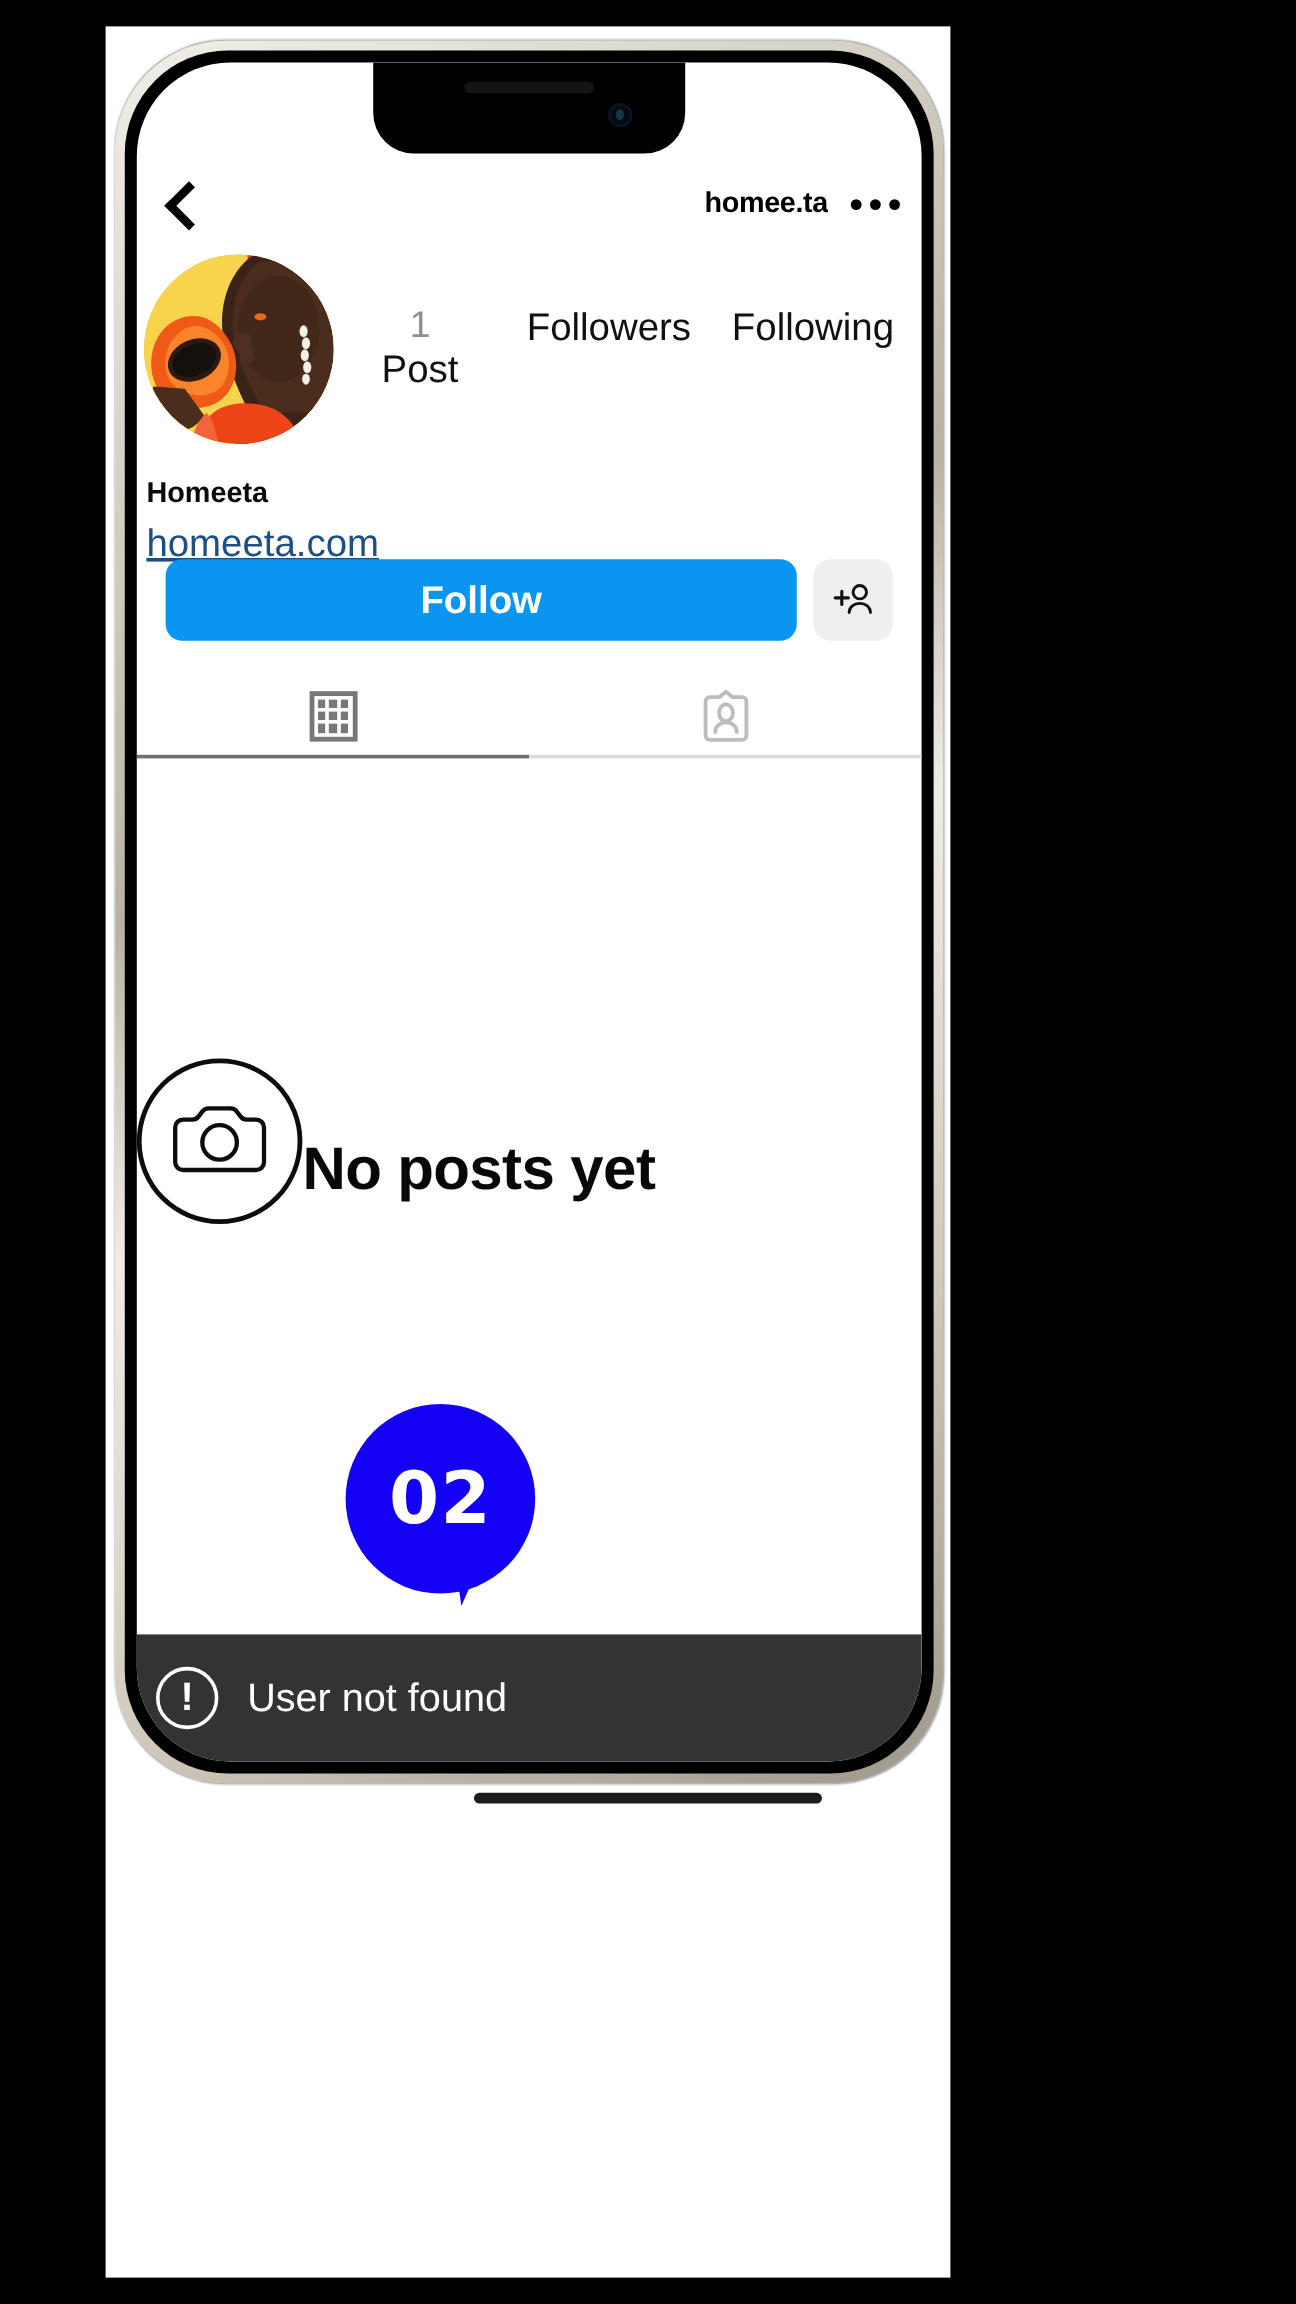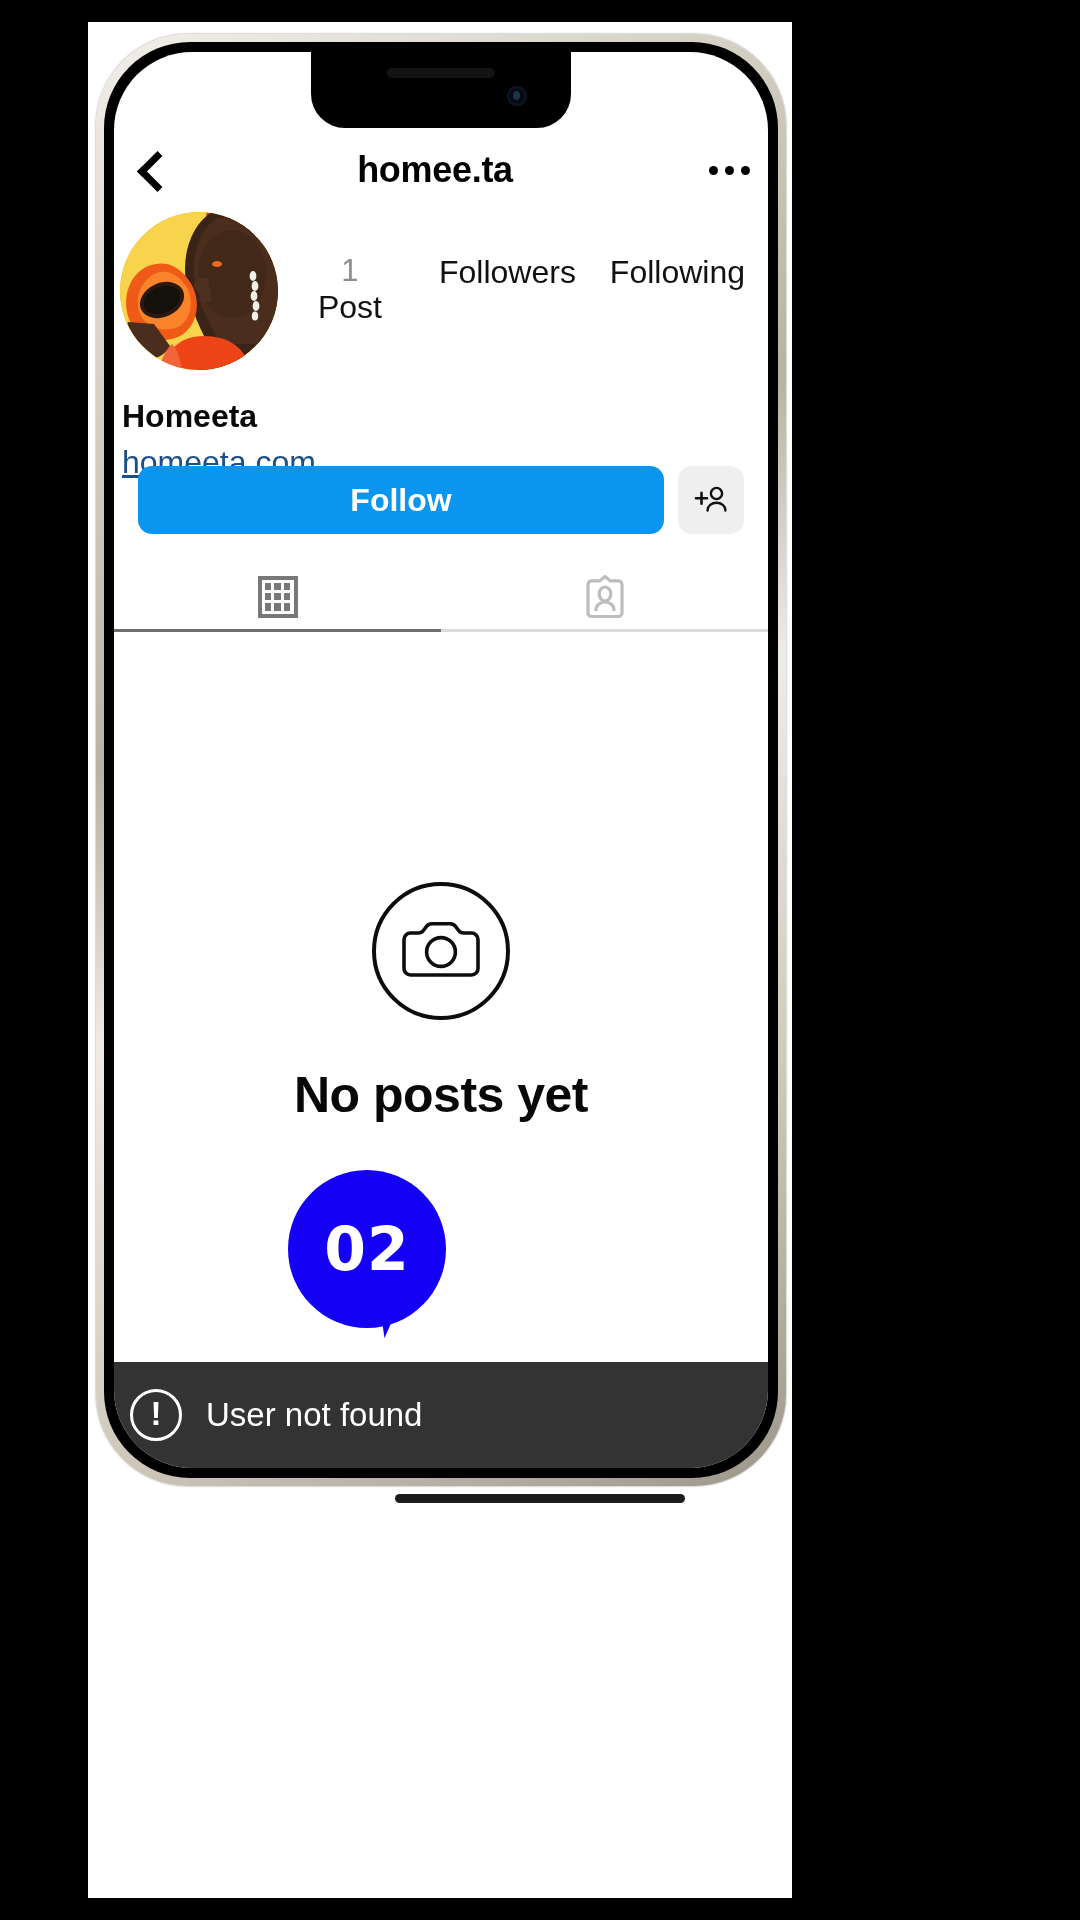--- a/index.html
+++ b/index.html
@@ -128,22 +128,22 @@
     content: "";
     position: absolute;
     left: 6px; top: 7px;
     width: 22px; height: 22px;
     border-left: 7px solid #000;
     border-bottom: 7px solid #000;
     transform: rotate(45deg);
   }
   .header-title {
     flex: 1;
-    text-align: center;
-    font-size: 36px;
+    text-align: right;
+    font-size: 24px;
     font-weight: bold;
     color: #000000;
     letter-spacing: -.3px;
     white-space: nowrap;
     overflow: hidden;
   }
   .menu-btn {
     width: 78px; height: 64px;
     display: flex; align-items: center; justify-content: center;
     gap: 7px;
@@ -200,21 +200,21 @@
 
   
   .bio-block {
     position: absolute;
     left: 8px;
     top: 344px;
     width: 520px;
     z-index: 10;
   }
   .display-name {
-    font-size: 32px;
+    font-size: 24px;
     font-weight: bold;
     color: #0a0a0a;
     line-height: 1.28;
   }
   .bio-link {
     font-size: 32px;
     color: #1c4f87;
     line-height: 1.35;
     margin-top: 4px;
     display: inline-block;
@@ -285,21 +285,21 @@
   }
   .grid-icon i { background: #787878; display: block; }
 
   
   .empty-state {
     position: absolute;
     left: 0;
     top: 830px;
     width: 100%;
     display: flex;
-    flex-direction: column;
+    flex-direction: row;
     align-items: center;
     z-index: 6;
   }
   .empty-circle {
     width: 138px; height: 138px;
     border-radius: 50%;
     border: 4px solid #0d0d0d;
     display: flex;
     align-items: center;
     justify-content: center;

